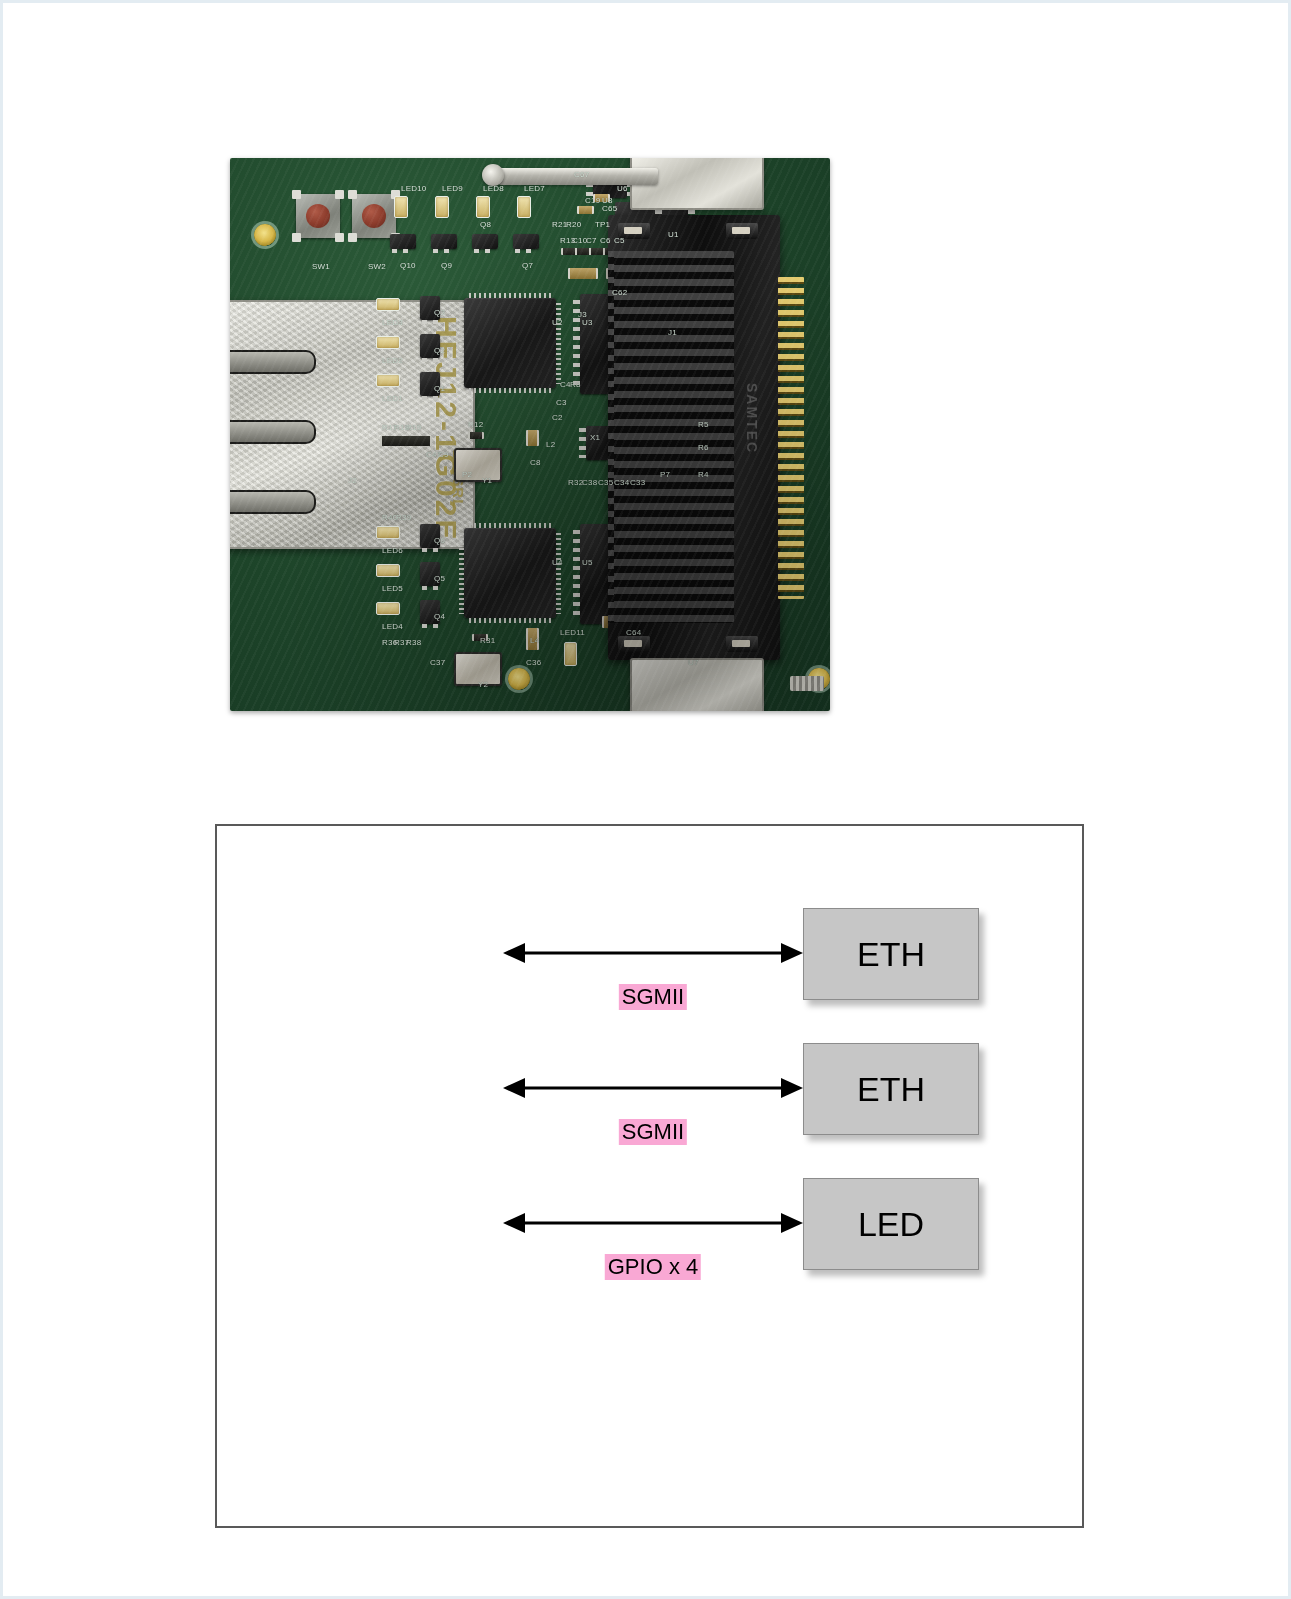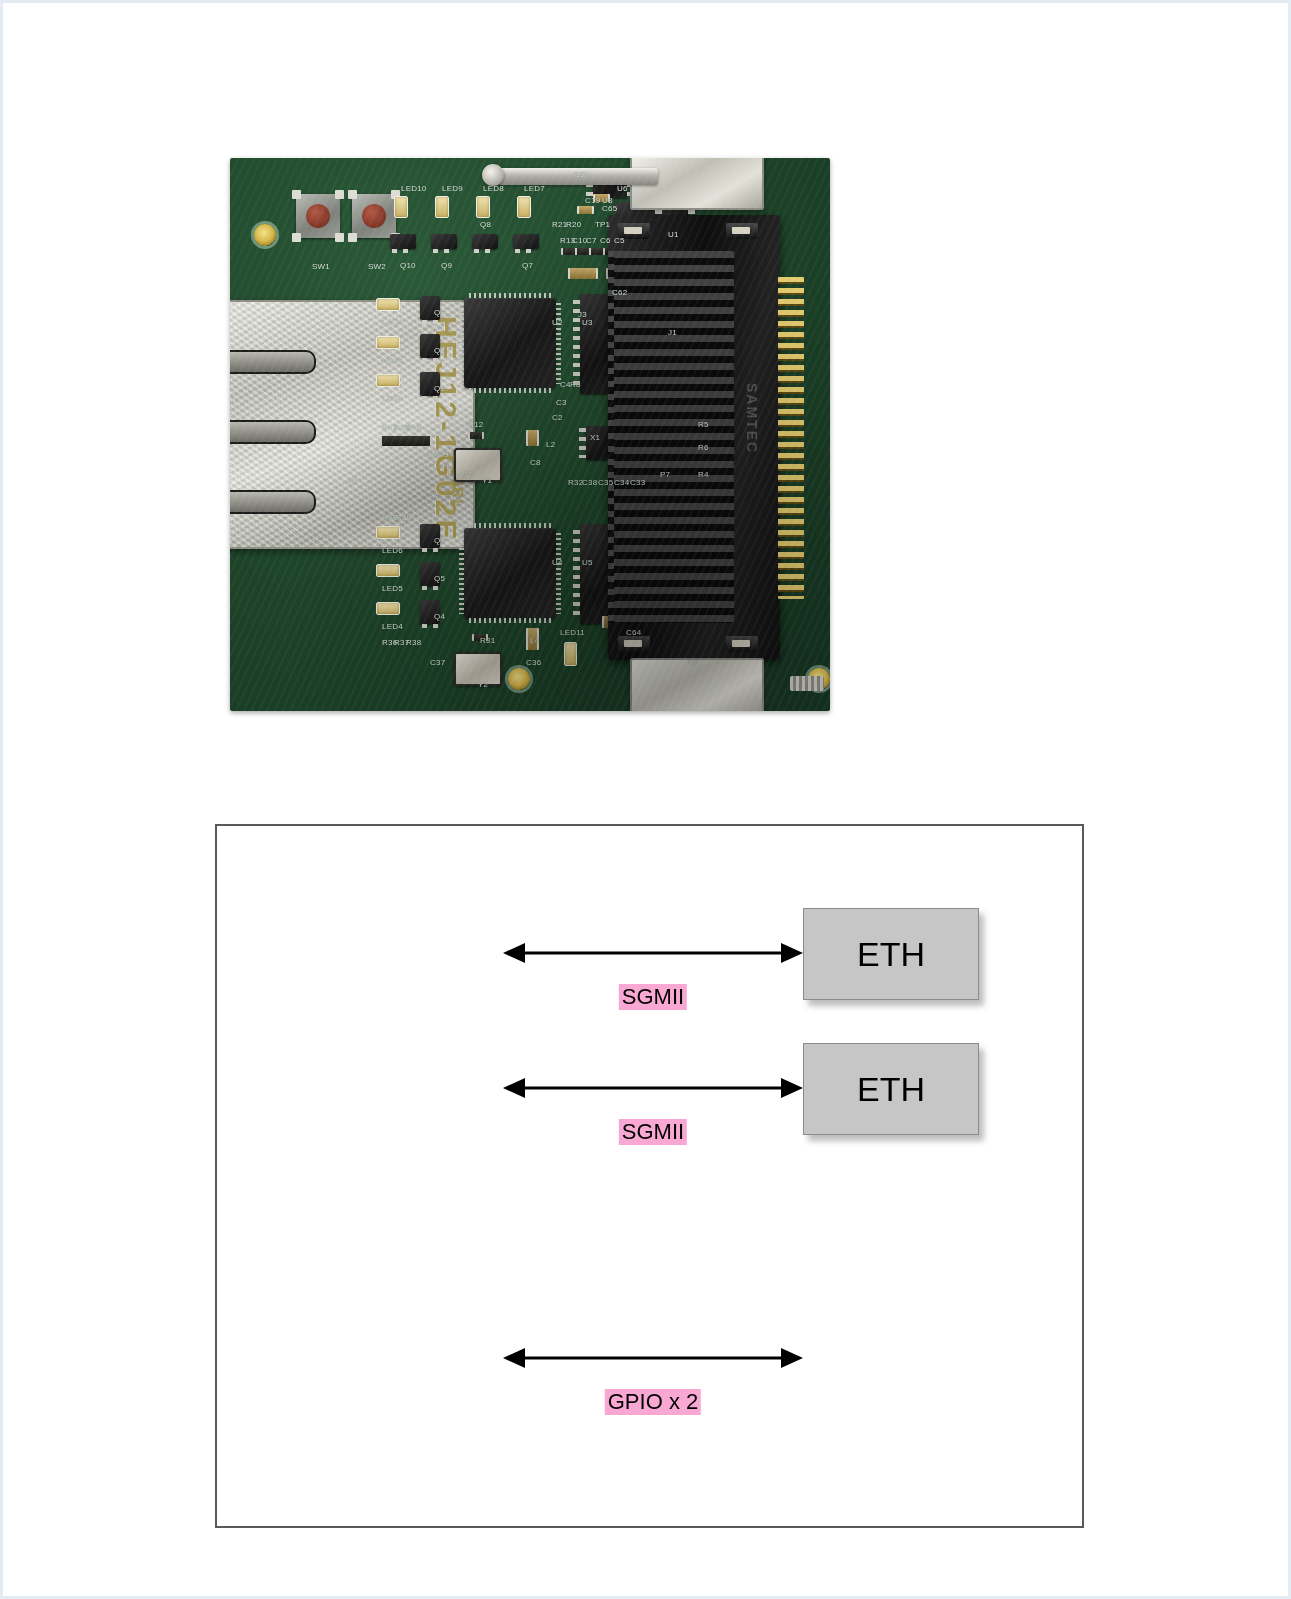--- a/index.html
+++ b/index.html
@@ -526,24 +526,27 @@
         <line x1="18" y1="15" x2="282" y2="15" stroke="#000" stroke-width="3"></line>
         <polygon points="0,15 22,5 22,25" fill="#000"></polygon>
         <polygon points="300,15 278,5 278,25" fill="#000"></polygon>
       </svg>
       <span class="lbl">SGMII</span>
     </div>
     <div class="blk-peri" style="top:217px;">
       <span>ETH</span>
     </div>
 
-
-    <div class="lnk" style="top:517px;">
+    <div class="lnk" style="top:382px;">
       <svg width="300" height="30" viewBox="0 0 300 30">
         <line x1="18" y1="15" x2="282" y2="15" stroke="#000" stroke-width="3"></line>
         <polygon points="0,15 22,5 22,25" fill="#000"></polygon>
         <polygon points="300,15 278,5 278,25" fill="#000"></polygon>
       </svg>
-      <span class="lbl">GPIO x 2</span>
-    </div>
+      <span class="lbl">GPIO x 4</span>
+    </div>
+    <div class="blk-peri" style="top:352px;">
+      <span>LED</span>
+    </div>
+
 
   </div>
 </div>
 
 </body></html>

